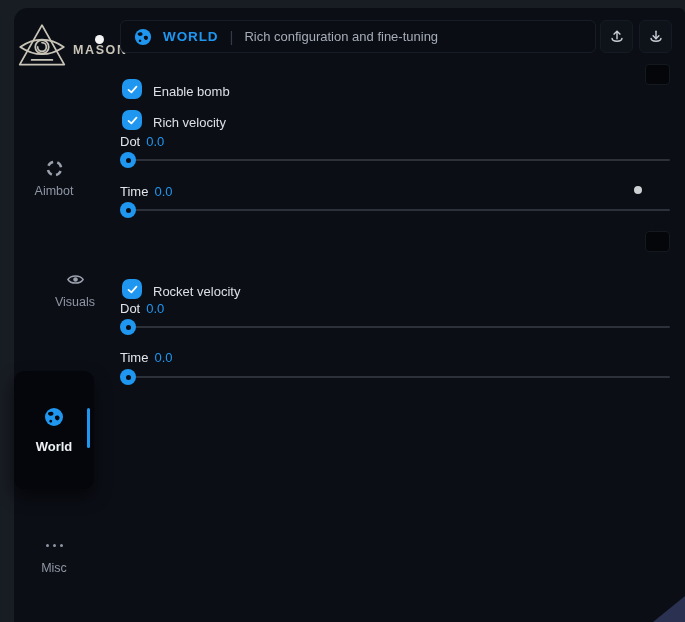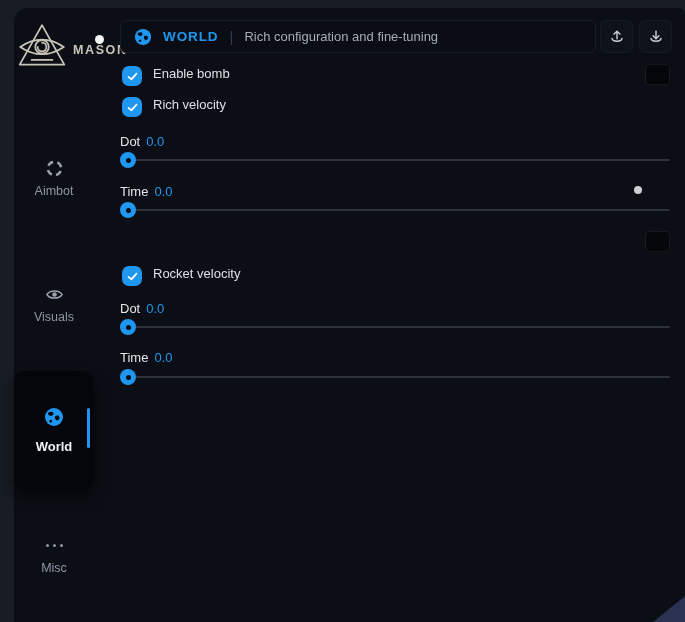--- a/index.html
+++ b/index.html
@@ -10,21 +10,21 @@
     background:#0b0e15;border-radius:14px 6px 0 0;}
   
   .sidebar{position:absolute;left:0;top:0;width:80px;bottom:0;}
   .brand{position:absolute;top:13px;left:0;width:80px;display:flex;
     flex-direction:row;align-items:center;gap:3px;}
   .brand-name{color:#c9c4b8;font-size:12.5px;font-weight:bold;letter-spacing:1.6px;}
   .nav-item{position:absolute;left:0;width:80px;display:flex;flex-direction:column;
     align-items:center;gap:7px;color:#8f96a3;font-size:12.5px;cursor:pointer;}
   .nav-item .nav-icn{display:flex;align-items:center;justify-content:center;height:18px;}
   #nav-aimbot{top:151px;}
-  #nav-visuals{top:277px;}
+  #nav-visuals{top:262px;padding-left:21px;}
   #nav-misc{top:528px;}
   .active-box{position:absolute;left:0;top:363px;width:80px;height:118px;
     background:#04060b;border-radius:10px;box-shadow:0 8px 16px rgba(0,0,0,.55);
     cursor:pointer;}
   .active-box .nav-inner{position:absolute;left:0;top:36px;width:80px;display:flex;
     flex-direction:column;align-items:center;gap:8px;}
   .active-box .nav-label{color:#eef1f4;font-size:13px;font-weight:bold;}
   .active-bar{position:absolute;right:4px;top:37px;width:3px;height:40px;
     background:#1f97f0;border-radius:2px;}
   .ellipsis-dots{display:flex;gap:4px;align-items:center;height:18px;}
@@ -35,21 +35,21 @@
     background:#0a0d13;border:1px solid #171d27;border-radius:6px;
     display:flex;align-items:center;gap:11px;padding:0 13px;box-sizing:border-box;}
   .header-title{color:#1f97f0;font-weight:bold;font-size:13.5px;letter-spacing:.9px;}
   .header-sep{color:#333b48;font-size:15px;margin-top:-1px;}
   .header-sub{color:#a6adb8;font-size:13px;text-align:center;}
   .icon-btn{position:absolute;top:12px;width:31px;height:31px;background:#0e1219;
     border:1px solid #151b24;border-radius:6px;display:flex;align-items:center;
     justify-content:center;cursor:pointer;}
   #btn-upload{left:480px;}
   #btn-download{left:519px;}
-  .check-row{position:absolute;left:2px;display:flex;align-items:flex-start;gap:11px;cursor:pointer;}
+  .check-row{position:absolute;left:2px;display:flex;align-items:flex-end;gap:11px;cursor:pointer;margin-top:13px;}
   .checkbox{width:20px;height:20px;border-radius:7px;background:#1f97f0;
     display:flex;align-items:center;justify-content:center;}
   .check-label{color:#dce0e5;font-size:13px;}
   #row-0{top:58px;} #row-1{top:89px;} #row-4{top:224px;} #row-5{top:258px;}
   .swatch{position:absolute;right:0;width:23px;height:19px;background:#040609;
     border:1px solid #151a21;border-radius:4px;cursor:pointer;}
   #swatch-bomb{top:56px;} #swatch-rocket{top:223px;}
   .slider-label{position:absolute;left:0;font-size:13px;color:#e2e5e9;}
   .slider-label .val{color:#1f97f0;margin-left:6px;}
   #slabel-2{top:126px;} #slabel-3{top:176px;} #slabel-6{top:293px;} #slabel-7{top:342px;}

